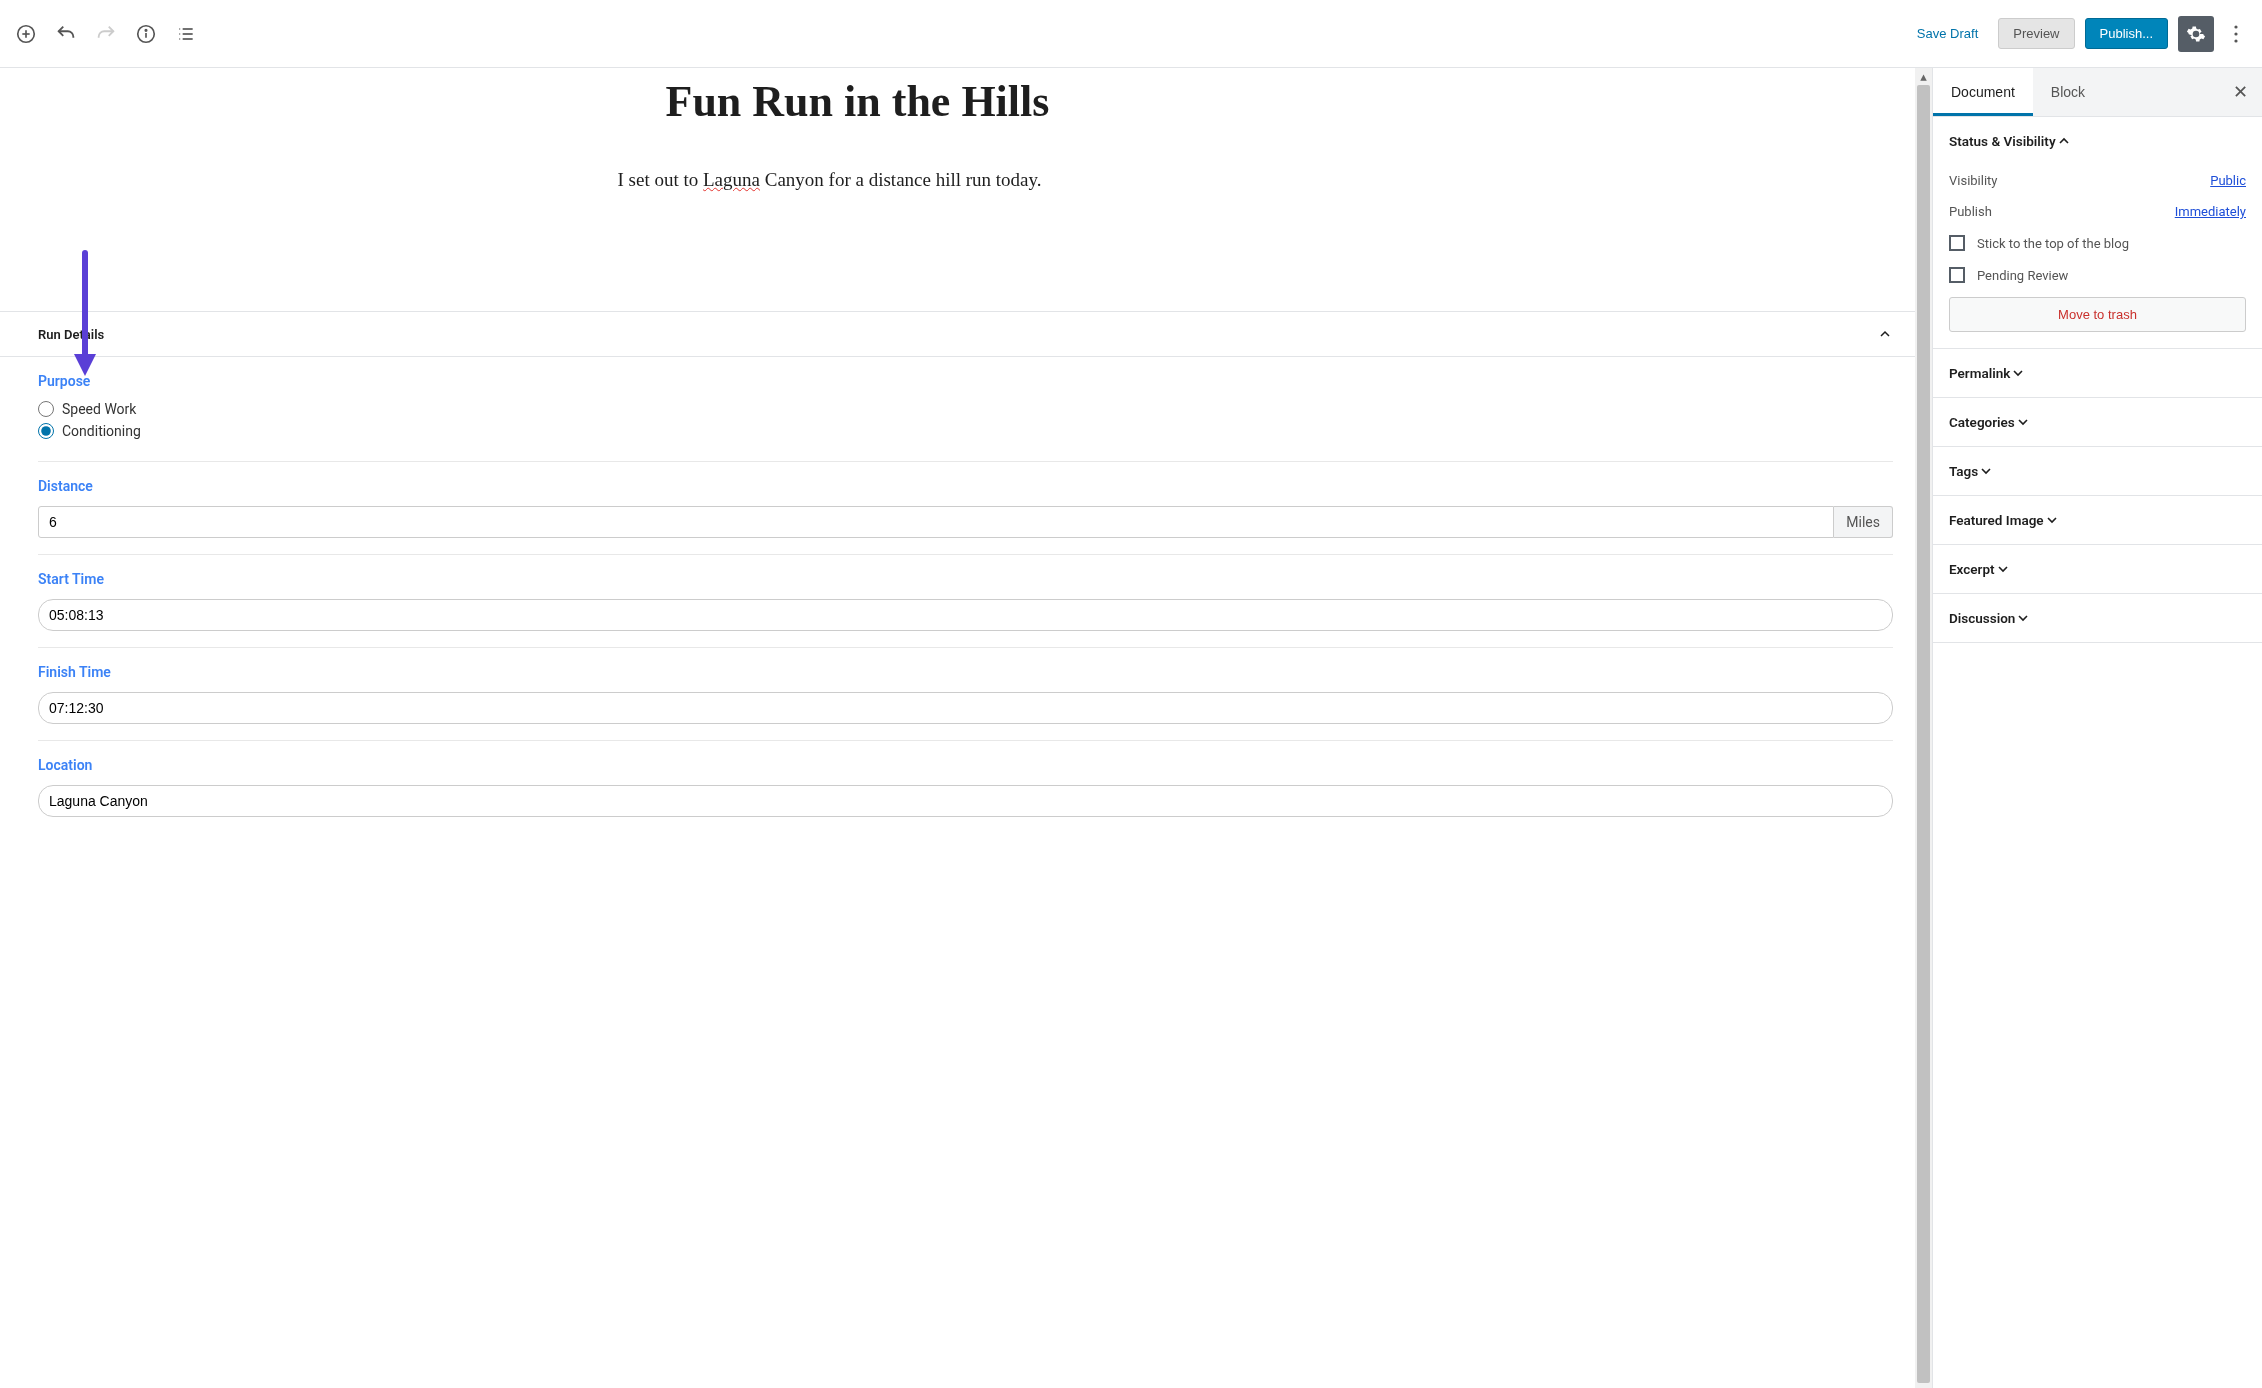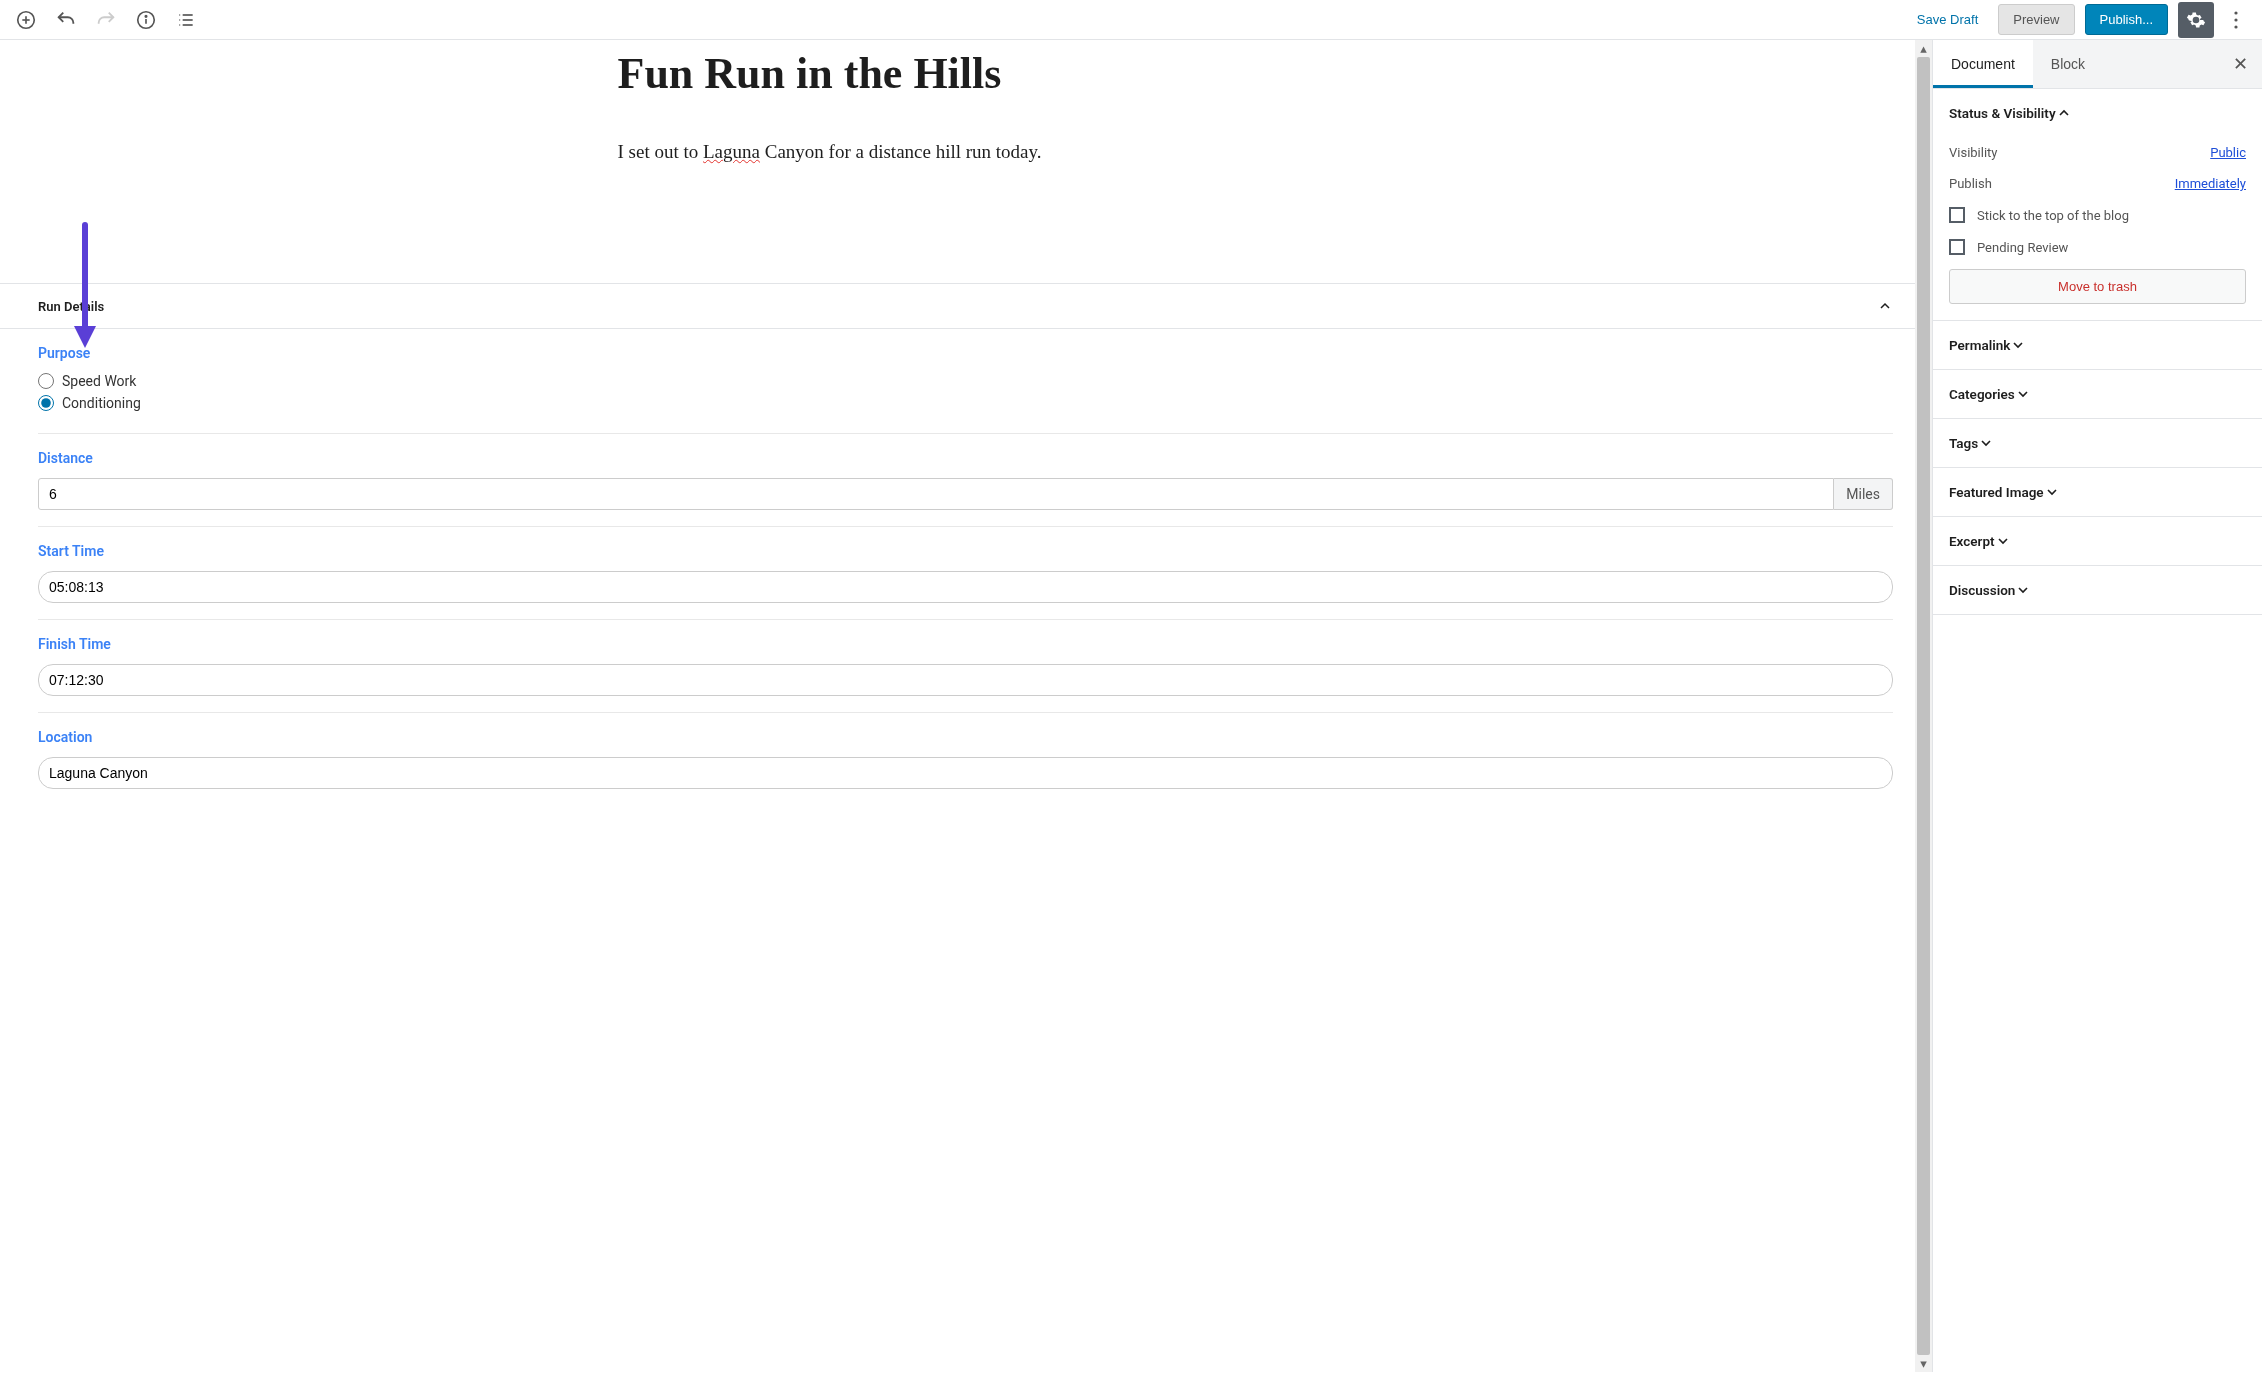--- a/index.html
+++ b/index.html
@@ -1,32 +1,32 @@
 <!DOCTYPE html>
 <html><head>
 <meta charset="utf-8">
 <style>
 * { box-sizing: border-box; margin: 0; padding: 0; }
 body { font-family: -apple-system, BlinkMacSystemFont, "Segoe UI", Roboto, sans-serif; font-size: 13px; color: #1e1e1e; background: #fff; }
-.topbar { display: flex; align-items: center; height: 40px; border-bottom: 1px solid #e2e4e7; padding: 0 8px; }
+.topbar { display: flex; align-items: center; height: 68px; border-bottom: 1px solid #e2e4e7; padding: 0 8px; }
 .topbar-left { display: flex; align-items: center; gap: 4px; }
 .icon-btn { width: 36px; height: 36px; display: flex; align-items: center; justify-content: center; background: transparent; border: none; cursor: pointer; color: #555; border-radius: 3px; }
 .icon-btn.disabled { color: #ccc; cursor: default; }
 .spacer { flex: 1; }
 .topbar-right { display: flex; align-items: center; gap: 10px; padding-right: 6px; }
 .link-btn { color: #0073aa; background: transparent; border: none; cursor: pointer; font-size: 13px; padding: 6px 10px; }
 .btn-preview { background: #e5e5e5; border: 1px solid #ccc; color: #555; font-size: 13px; padding: 7px 14px; border-radius: 3px; cursor: pointer; }
 .btn-publish { background: #0085ba; color: #fff; border: 1px solid #006a95; font-size: 13px; padding: 7px 14px; border-radius: 3px; cursor: pointer; }
 .settings-btn { width: 36px; height: 36px; background: #555d66; color: #fff; border: none; border-radius: 3px; display: flex; align-items: center; justify-content: center; cursor: pointer; }
 .more-btn { width: 24px; height: 36px; background: transparent; border: none; display: flex; align-items: center; justify-content: center; cursor: pointer; color: #555; }
 
 .layout { display: flex; height: calc(100vh - 56px); }
 .editor { flex: 1; overflow-y: auto; position: relative; }
 .editor-inner { max-width: 680px; margin: 0 auto; padding: 8px 0 40px 0; }
-.post-title { font-family: Georgia, 'Times New Roman', serif; font-size: 44px; font-weight: 700; margin-bottom: 36px; line-height: 1.2; }
+.post-title { font-family: Georgia, 'Times New Roman', serif; font-size: 44px; font-weight: 700; margin-bottom: 36px; line-height: 1.2; margin-left: 48px; }
 .post-body { font-family: Georgia, 'Times New Roman', serif; font-size: 19px; line-height: 1.6; }
 .squiggle { text-decoration: underline wavy #e3342f; text-decoration-thickness: 1.2px; }
 
 .arrow-overlay { position: absolute; left: 70px; top: 180px; pointer-events: none; }
 
 .meta-box { border-top: 1px solid #e2e4e7; margin-top: 76px; }
 .meta-head { display: flex; align-items: center; justify-content: space-between; padding: 14px 22px 14px 38px; border-bottom: 1px solid #e2e4e7; cursor: pointer; }
 .meta-title { font-weight: 600; font-size: 13px; }
 .meta-body { padding: 0 22px 0 38px; }
 .field { padding: 16px 0; border-bottom: 1px solid #e8e8e8; }

